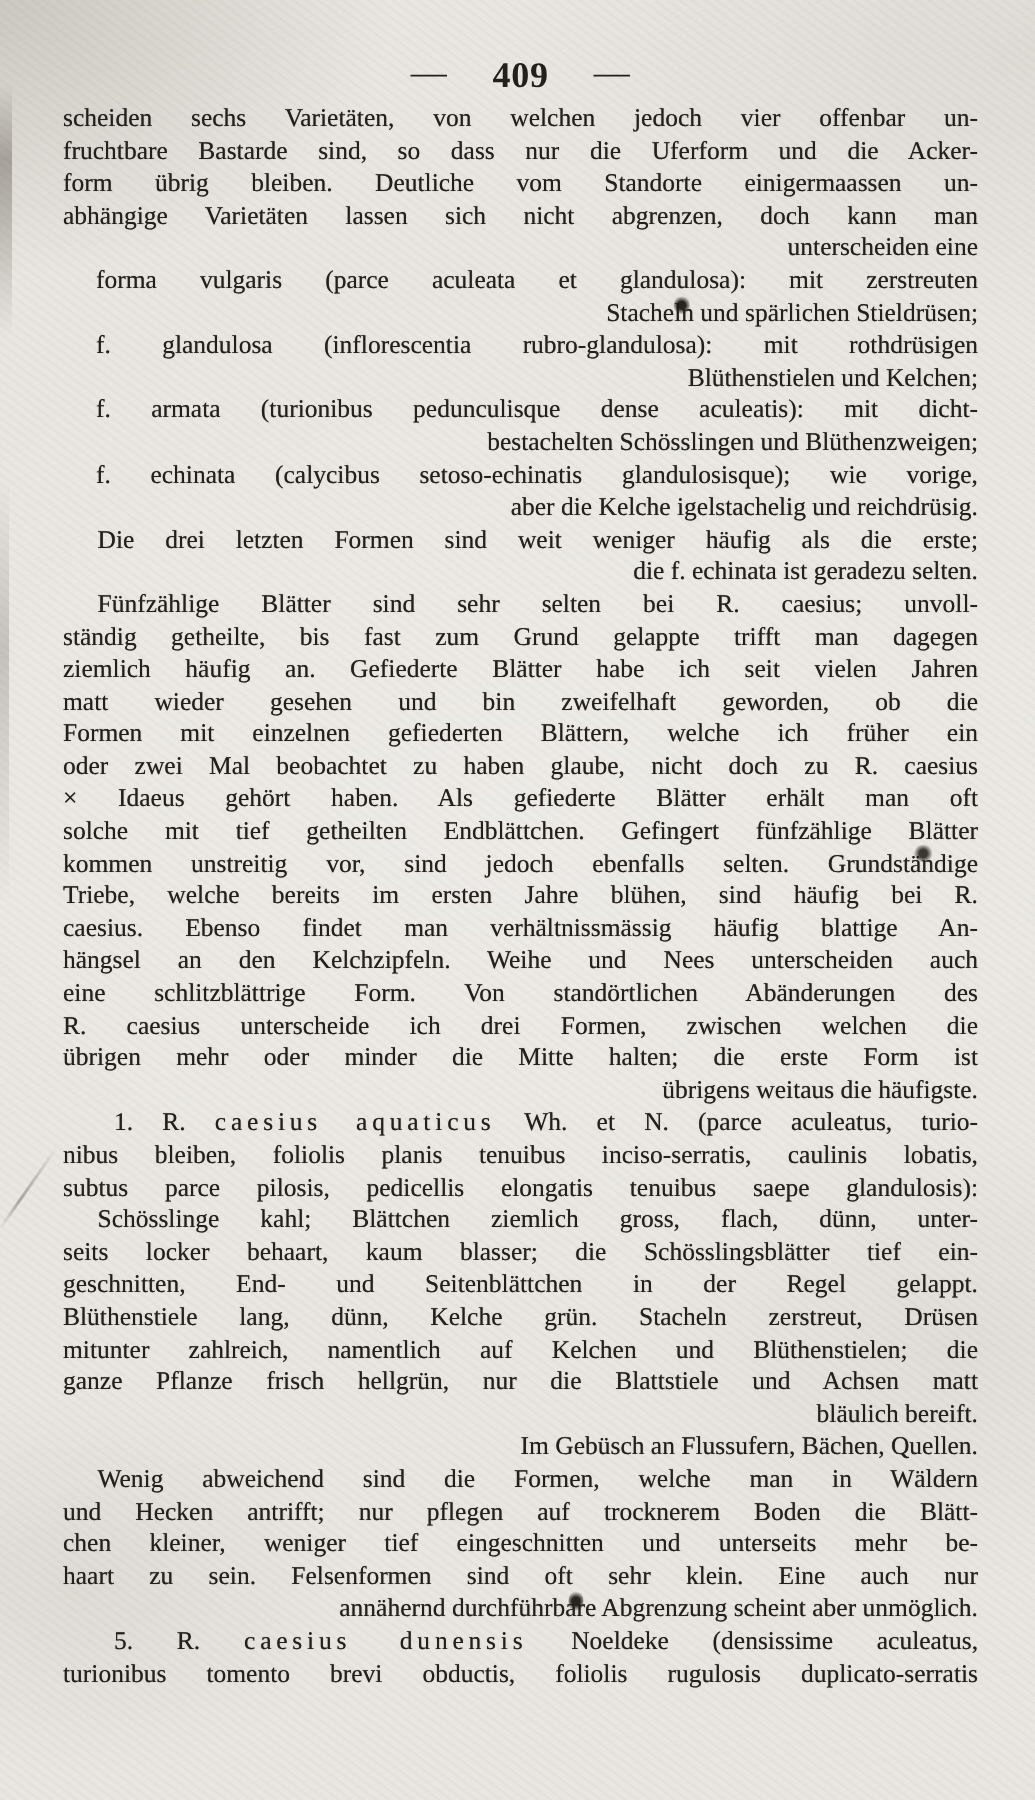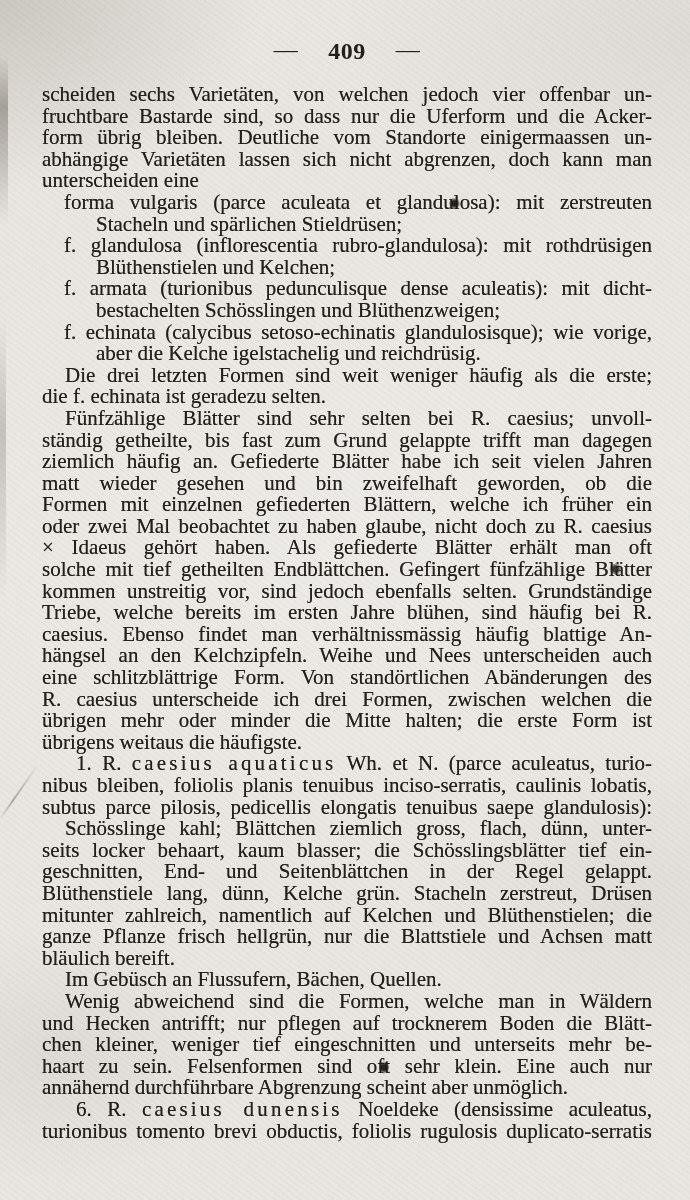--- a/index.html
+++ b/index.html
@@ -17,25 +17,25 @@
     color: var(--ink, #23201c);
     font-family:"Liberation Serif","DejaVu Serif",serif;
   }
   .header {
     position:absolute; top:38px; left:42px; width:610px; text-align:center;
     font-size:24px; letter-spacing:.5px; white-space:nowrap;
   }
   .hdash { font-weight:400; position:relative; top:-2px; }
   .hnum  { font-weight:700; margin:0 30px; }
   .body {
-    position:absolute; left:42px; top:84px; width:610px;
-    font-size:21px; line-height:21.6px;
+    position:absolute; left:42px; top:68px; width:610px;
+    font-size:17px; line-height:21.6px;
     text-shadow:0 0 .5px rgba(32,28,24,.65);
   }
-  .line { text-align:left; }
+  .line { text-align:right; }
   .line.j { text-align:justify; text-align-last:justify; }
   .para.indent     > .line:first-child { text-indent:23px; }
   .para.indent-num > .line:first-child { text-indent:34px; }
   .para.hang .line { padding-left:54px; }
   .para.hang .line:first-child { padding-left:22px; }
   .sp { letter-spacing:3.2px; }
   
   .blob { position:absolute; border-radius:50%;
     background:radial-gradient(circle, rgba(28,24,20,.95) 0 30%, rgba(28,24,20,0) 72%); }
   .blob-1 { left:449px; top:197px;  width:11px; height:13px; }
@@ -121,21 +121,21 @@
         <div class="line">Im Gebüsch an Flussufern, Bächen, Quellen.</div>
       </div>
       <div class="para indent">
         <div class="line j">Wenig abweichend sind die Formen, welche man in Wäldern</div>
         <div class="line j">und Hecken antrifft; nur pflegen auf trocknerem Boden die Blätt-</div>
         <div class="line j">chen kleiner, weniger tief eingeschnitten und unterseits mehr be-</div>
         <div class="line j">haart zu sein. Felsenformen sind oft sehr klein. Eine auch nur</div>
         <div class="line">annähernd durchführbare Abgrenzung scheint aber unmöglich.</div>
       </div>
       <div class="para indent-num">
-        <div class="line j"><span>6. R. </span><span class="sp">caesius dunensis</span><span> Noeldeke (densissime aculeatus,</span></div>
+        <div class="line j"><span>5. R. </span><span class="sp">caesius dunensis</span><span> Noeldeke (densissime aculeatus,</span></div>
         <div class="line j">turionibus tomento brevi obductis, foliolis rugulosis duplicato-serratis</div>
       </div>
     </div>
 
   <div class="blob blob-1"></div>
   <div class="blob blob-2"></div>
   <div class="blob blob-3"></div>
   <div class="scratch"></div>
   <div class="edge-smudge-1"></div>
   <div class="edge-smudge-2"></div>

